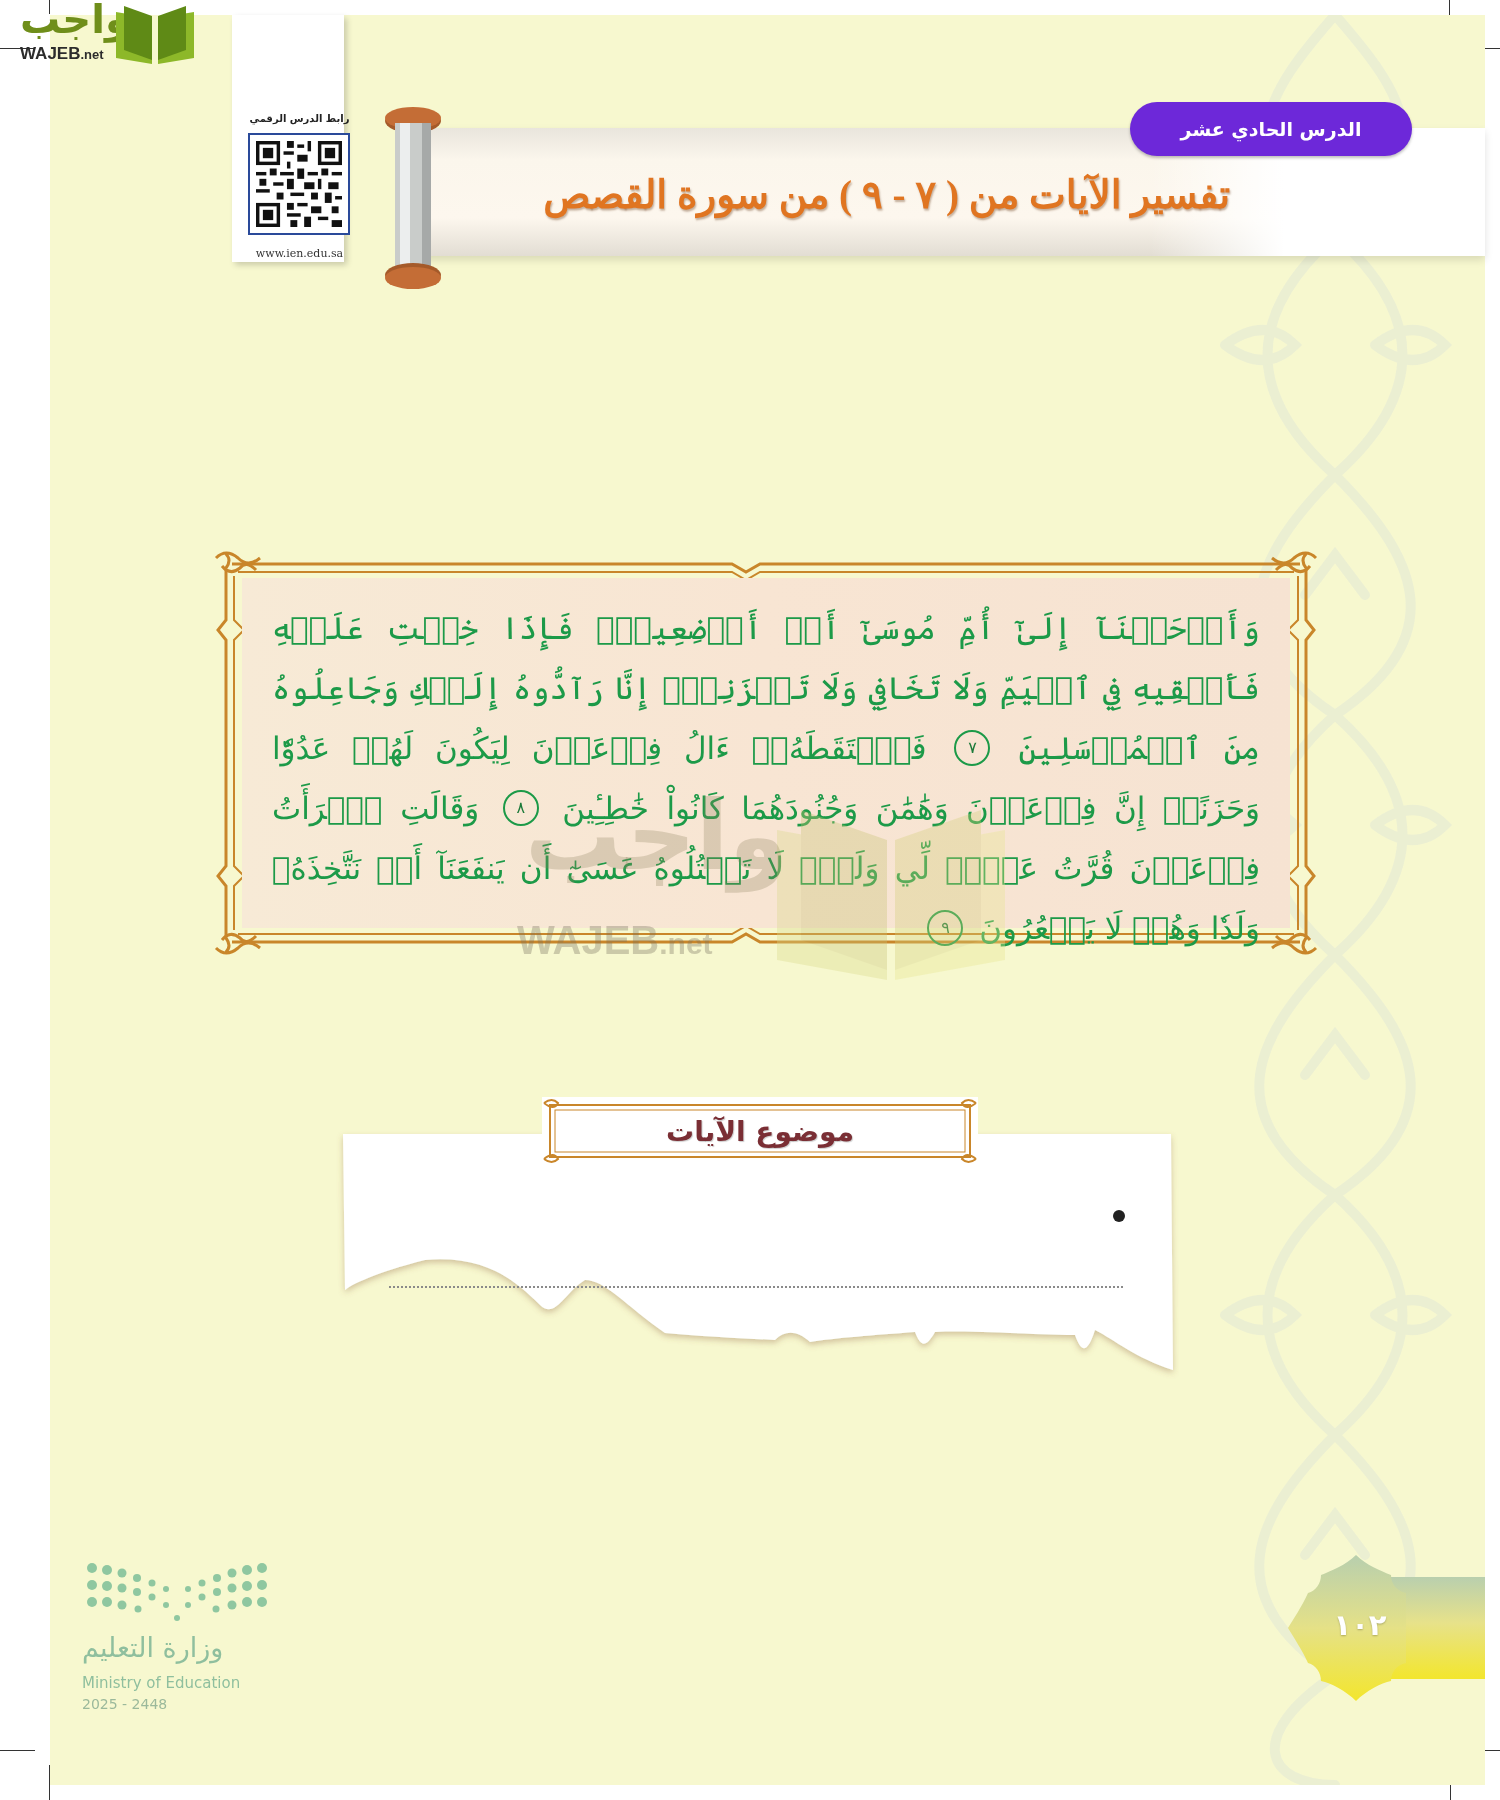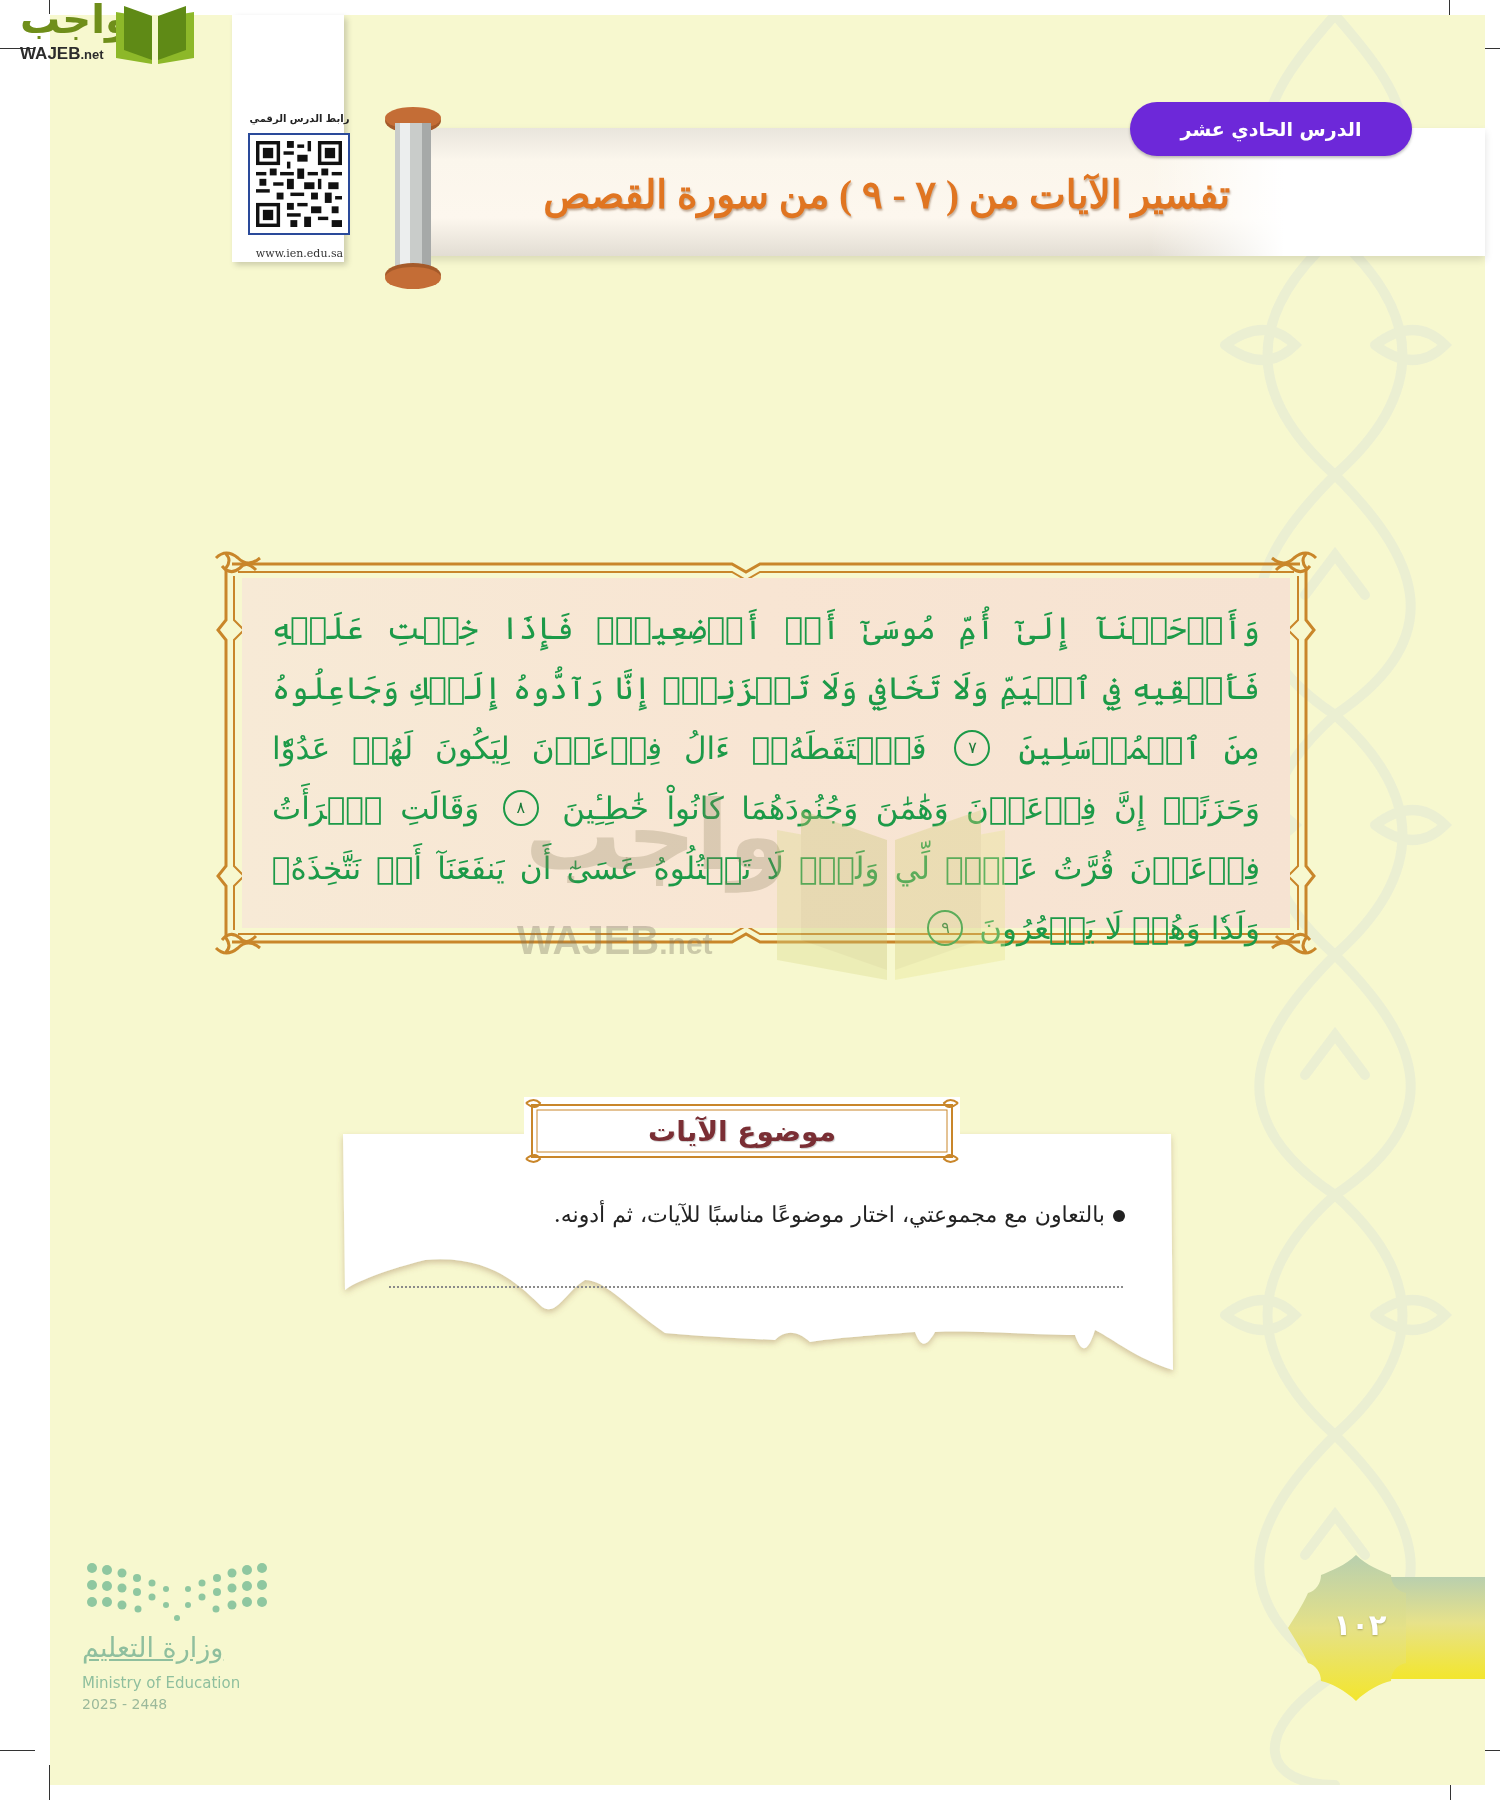--- a/index.html
+++ b/index.html
@@ -97,21 +97,21 @@
   .wm-en { position: absolute; left: 12px; top: 138px; font-family: "Liberation Sans", sans-serif; font-weight: bold;
            font-size: 40px; color: rgba(120,115,95,0.35); }
   .wm-en small { font-size: 30px; }
   .wm-book { position: absolute; left: 272px; top: 20px; width: 228px; height: 180px; opacity: 0.35; }
 
   
   .topic-paper {
     position: absolute; left: 335px; top: 1130px; width: 844px; height: 262px;
   }
   .topic-header {
-    position: absolute; left: 524px; top: 1097px; width: 436px; height: 68px;
+    position: absolute; left: 542px; top: 1097px; width: 436px; height: 68px;
     background: #ffffff;
   }
   .topic-header svg { position: absolute; left: 0; top: 0; }
   .topic-title {
     position: absolute; left: 0; top: 0; width: 436px; height: 68px;
     display: flex; align-items: center; justify-content: center;
     font-family: "DejaVu Sans", sans-serif; font-weight: bold; font-size: 28px; color: #7a2e34;
     direction: rtl; text-shadow: 1px 1px 1px rgba(0,0,0,0.2);
   }
   .topic-instruction {
@@ -127,21 +127,21 @@
   .answer-input {
     position: absolute; left: 389px; top: 1254px; width: 734px; height: 32px;
     background: transparent; border: none; outline: none; direction: rtl;
     font-family: "DejaVu Serif", serif; font-size: 20px; color: #222;
   }
 
   
   .moe { position: absolute; left: 82px; top: 1560px; width: 190px; height: 170px; }
   .moe-dots { position: absolute; left: 0; top: 0; width: 190px; height: 66px; }
   .moe-ar { position: absolute; left: 0; top: 72px; width: 190px; direction: rtl; text-align: left;
-            font-family: "DejaVu Sans", sans-serif; font-size: 27px; color: #8fbf9e; text-decoration: underline; }
+            font-family: "DejaVu Sans", sans-serif; font-size: 27px; color: #8fbf9e; }
   .moe-en { position: absolute; left: 0; top: 114px; font-family: "DejaVu Sans", sans-serif; font-size: 15px; color: #8fbf9e; }
   .moe-year { position: absolute; left: 0; top: 136px; font-family: "DejaVu Sans", sans-serif; font-size: 14px; color: #9bb99b; }
 
   
   .page-num-band {
     position: absolute; left: 1330px; top: 1577px; width: 155px; height: 102px;
     background: linear-gradient(180deg, #b9cfae 0%, #e7e28a 45%, #f3e62d 100%);
   }
   .page-num-badge { position: absolute; left: 1286px; top: 1553px; width: 140px; height: 150px; }
   .page-num {
@@ -320,21 +320,21 @@
   <svg width="436" height="68" viewBox="0 0 436 68">
     <g fill="none" stroke="#c9862a" stroke-width="2">
       <rect x="8" y="8" width="420" height="52"></rect>
       <rect x="13" y="13" width="410" height="42" stroke-width="1"></rect>
       <path d="M2 6 q 8 -6 14 0 q -4 8 -14 0 M434 6 q -8 -6 -14 0 q 4 8 14 0 M2 62 q 8 6 14 0 q -4 -8 -14 0 M434 62 q -8 6 -14 0 q 4 -8 14 0"></path>
     </g>
   </svg>
   <div class="topic-title">موضوع الآيات</div>
 </div>
 <div class="topic-instruction">
-  <span class="bullet"></span><span>بالتعاون مع مجموعتي، اختار موضوعًا مناسبًا للآيات، ثم أدونه.</span>
+  <span class="bullet"></span>
 </div>
 <input class="answer-input" type="text" value="" style="">
 <div class="answer-line"></div>
 
 <div class="moe">
   <svg class="moe-dots" viewBox="0 0 190 66">
     <g fill="#8fc7a0">
       <circle cx="10" cy="8" r="5"></circle>
         <circle cx="25" cy="10" r="5"></circle>
         <circle cx="40" cy="13" r="4.5"></circle>

